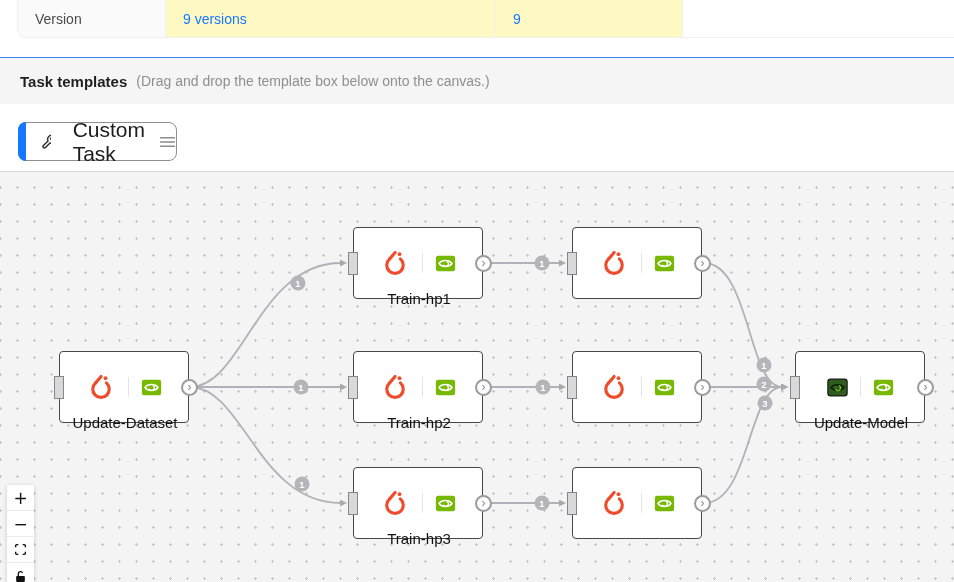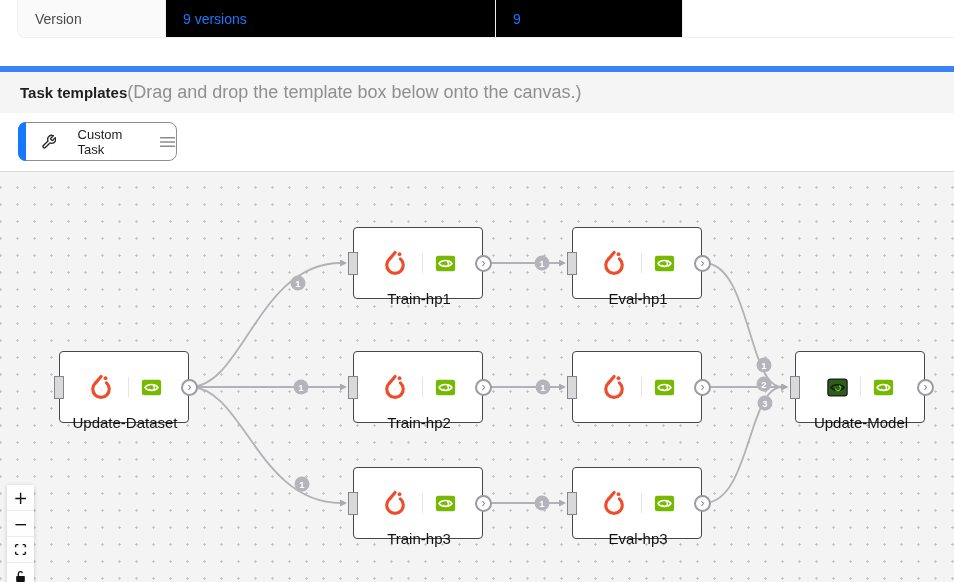--- a/index.html
+++ b/index.html
@@ -7,41 +7,41 @@
               font-family:"Liberation Sans","DejaVu Sans",sans-serif; }
   .stage { position:relative; width:954px; height:582px; overflow:hidden; background:#fff; }
 
   
   .desc-row { position:absolute; top:0; left:17px; right:0; height:38px; display:flex;
               border-left:1px solid #f0f0f0; border-bottom:1px solid #f0f0f0;
               border-radius:0 0 0 8px; font-size:14px; color:#4a4a4a; }
   .desc-cell { display:flex; align-items:center; gap:8px; padding:0 17px;
                border-right:1px solid #f0f0f0; white-space:nowrap; overflow:hidden; }
   .desc-label { background:#fafafa; }
-  .desc-value { background:#000000; }
+  .desc-value { background:#fef9c3; }
   .desc-cell.c1 { width:148px; border-radius:0 0 0 8px; }
   .desc-cell.c2 { width:330px; }
   .desc-cell.c3 { width:140px; }
   .desc-cell.c4 { width:187px; }
   .desc-cell.c5 { flex:1; border-right:none; }
   .link { color:#1677ff; cursor:pointer; }
 
   
-  .tmpl-band { position:absolute; top:66px; left:0; right:0; height:47px; background:#f5f5f5;
-               border-top:6px solid #3b82f6; display:flex; align-items:center; padding-left:20px; }
+  .tmpl-band { position:absolute; top:57px; left:0; right:0; height:47px; background:#f5f5f5;
+               border-top:1px solid #3b82f6; display:flex; align-items:center; padding-left:20px; gap:9px; }
   .tmpl-title { font-weight:bold; font-size:15px; color:#1f1f1f; }
-  .tmpl-hint { font-size:18px; color:#8f8f8f; }
+  .tmpl-hint { font-size:14px; color:#8f8f8f; }
 
   
   .custom-task { position:absolute; top:122px; left:18px; width:159px; height:39px; background:#fff;
                  border:1px solid #8f8f8f; border-radius:8px; display:flex; align-items:center;
                  padding-left:22px; cursor:grab; }
   .ct-strip { position:absolute; left:-1px; top:-1px; bottom:-1px; width:8px;
               background:#1677ff; border-radius:8px 0 0 8px; }
-  .ct-label { margin-left:22px; font-size:13px; color:#1c1c1c; }
+  .ct-label { margin-left:22px; font-size:21px; color:#1c1c1c; }
   .ct-menu { margin-left:13px; display:flex; }
 
   
   .canvas { position:absolute; top:171px; left:0; width:954px; height:411px; overflow:hidden;
             border-top:1px solid #d8d8d8; background-color:#f4f4f4;
             background-image:radial-gradient(circle,#c6c6c6 1.1px, rgba(0,0,0,0) 1.2px);
             background-size:17px 17px; background-position:9px 7px; }
   .edges { position:absolute; left:0; top:0; z-index:1; }
 
   .node { position:absolute; width:130px; height:72px; background:#fff;
@@ -236,21 +236,20 @@
       <div class="node-icons">
         <svg width="30" height="30">
             <use href="#sym-pytorch" width="30" height="30"></use>
           </svg>
         <span class="icon-div"></span>
         <svg width="21" height="21">
             <use href="#sym-nvidia" width="21" height="21"></use>
           </svg>
       </div>
       <span class="out-port">›</span>
-      <div class="node-label">Eval-hp1</div>
     </div>
 
     <div class="node" style="left:572px;top:179px">
       <span class="in-port"></span>
       <div class="node-icons">
         <svg width="30" height="30">
             <use href="#sym-pytorch" width="30" height="30"></use>
           </svg>
         <span class="icon-div"></span>
         <svg width="21" height="21">
@@ -265,21 +264,20 @@
       <div class="node-icons">
         <svg width="30" height="30">
             <use href="#sym-pytorch" width="30" height="30"></use>
           </svg>
         <span class="icon-div"></span>
         <svg width="21" height="21">
             <use href="#sym-nvidia" width="21" height="21"></use>
           </svg>
       </div>
       <span class="out-port">›</span>
-      <div class="node-label">Eval-hp3</div>
     </div>
 
     <div class="node" style="left:795px;top:179px">
       <span class="in-port"></span>
       <div class="node-icons">
         <svg width="21" height="21">
             <use href="#sym-nvidia-dark" width="21" height="21"></use>
           </svg>
         <span class="icon-div"></span>
         <svg width="21" height="21">

